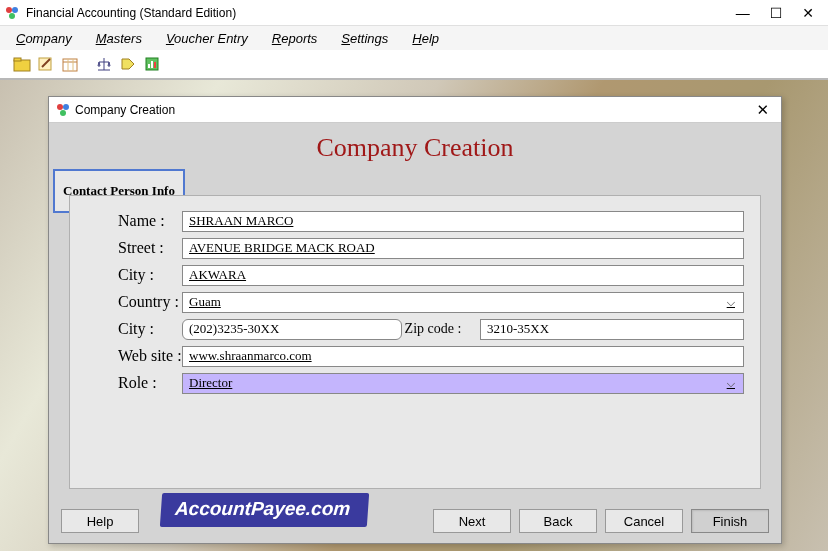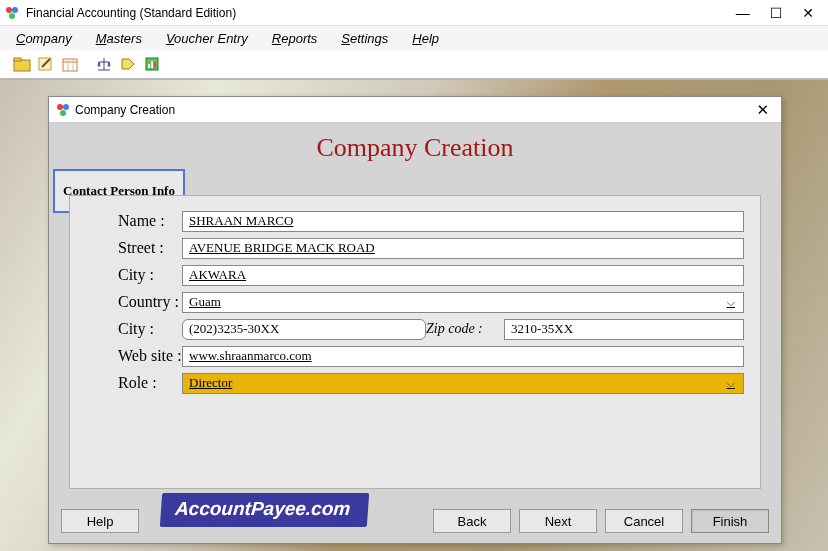--- a/index.html
+++ b/index.html
@@ -134,22 +134,22 @@
     }
     .form-row input[type=text], .form-row .select-box {
       height: 21px;
       border: 1px solid #888;
       background: #fff;
       padding: 0 6px;
       font-family: 'Times New Roman', serif;
       font-size: 13px;
     }
     .full-field { flex: 1; text-decoration: underline; }
-    .phone-field { width: 244px; border-radius: 6px; }
-    .zip-label { width: 78px; text-align: left; padding-right: 16px; font-family:'Times New Roman',serif; font-size:14px;font-style:italic;}
+    .phone-field { width: 220px; border-radius: 6px; }
+    .zip-label { width: 78px; text-align: center; padding-right: 16px; font-family:'Times New Roman',serif; font-size:14px;}
     .zip-field { flex: 1; }
     .select-box {
       display: flex;
       align-items: center;
       justify-content: space-between;
       background: #f0f0f0;
     }
     .select-box .chevron { font-size: 11px; color: #555; padding-right: 2px;}
     .dialog-footer {
       position: absolute;
@@ -314,33 +314,33 @@
       </div>
 
 
       <div class="form-row">
         <label>Web site :</label>
         <input type="text" class="full-field" value="www.shraanmarco.com" style="">
       </div>
 
       <div class="form-row" style="margin-top:2px">
         <label>Role :</label>
-        <div class="select-box full-field" style="background:#eab308">
+        <div class="select-box full-field" style="background:#c4b5fd">
           <span>Director</span>
           <span class="chevron">⌵</span>
         </div>
       </div>
 
     </div>
 
     <div class="dialog-footer">
       <div class="btn">Help</div>
       <div class="watermark">AccountPayee.com</div>
       <div class="spacer"></div>
+      <div class="btn">Next</div>
       <div class="btn">Back</div>
-      <div class="btn">Next</div>
       <div class="btn">Cancel</div>
       <div class="btn finish">Finish</div>
     </div>
 
   </div>
 
 </div>
 
 </body></html>

